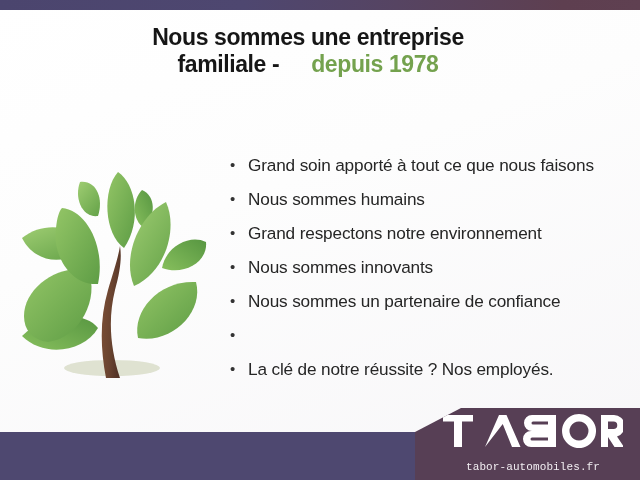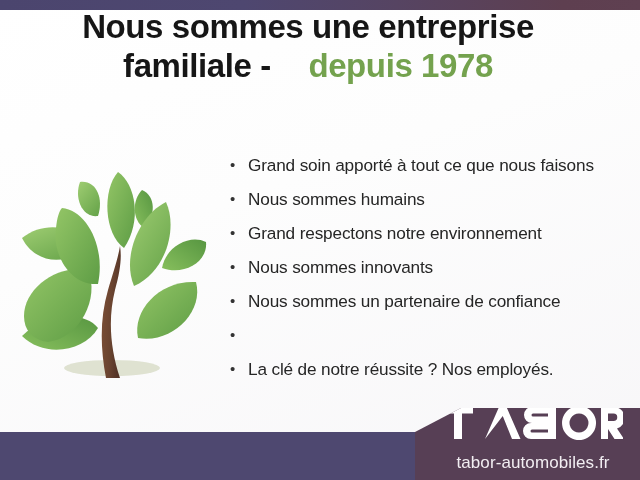--- a/index.html
+++ b/index.html
@@ -27,25 +27,25 @@
     position: absolute;
     left: 0; top: 0;
     width: 640px;
     height: 10px;
     background: linear-gradient(90deg, #4b456e 0%, #4e4770 38%, #564462 62%, #5e3f50 88%, #5f4051 100%);
   }
 
   
   #headline {
     position: absolute;
-    left: 0; top: 8px;
+    left: 0; top: 24px;
     width: 616px;
     text-align: center;
     line-height: 1.18;
-    font-size: 33px;
+    font-size: 23px;
     font-weight: bold;
     letter-spacing: -0.4px;
     color: #161616;
     font-family: "Liberation Sans", sans-serif;
   }
   #headline .ln {
     display: block;
     white-space: pre;
   }
   #headline .accent {
@@ -116,24 +116,24 @@
     width: 186px;
     text-align: center;
   }
   #logo-mark {
     display: block;
     margin: 0 auto;
   }
   #logo-sub {
     display: block;
     margin-top: 13px;
-    font-size: 17px;
+    font-size: 11px;
     color: #f2eef2;
     letter-spacing: 0.1px;
-    font-family: Liberation Sans, sans-serif;
+    font-family: Liberation Mono, monospace;
   }
 </style>
 </head>
 <body>
 
 <div id="slide">
 
   <div id="top-bar"></div>
 
   <div id="headline">

